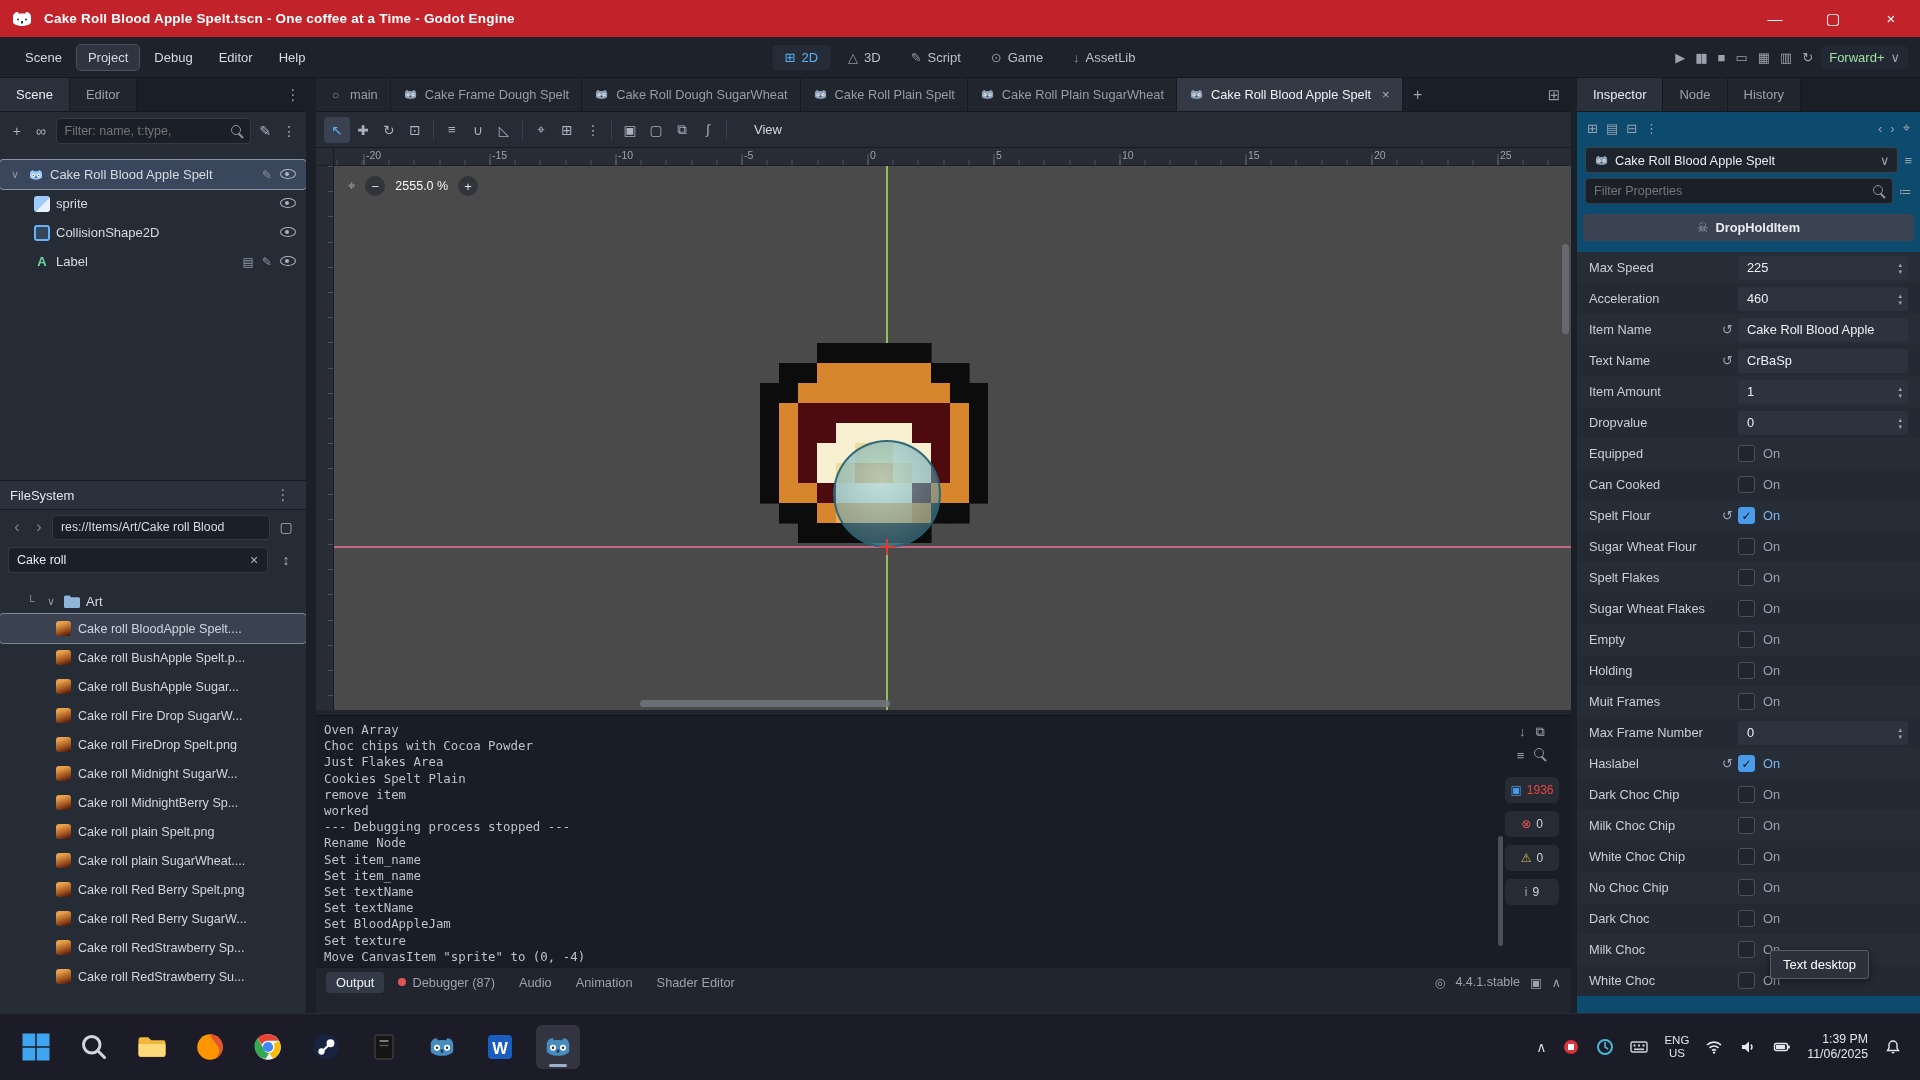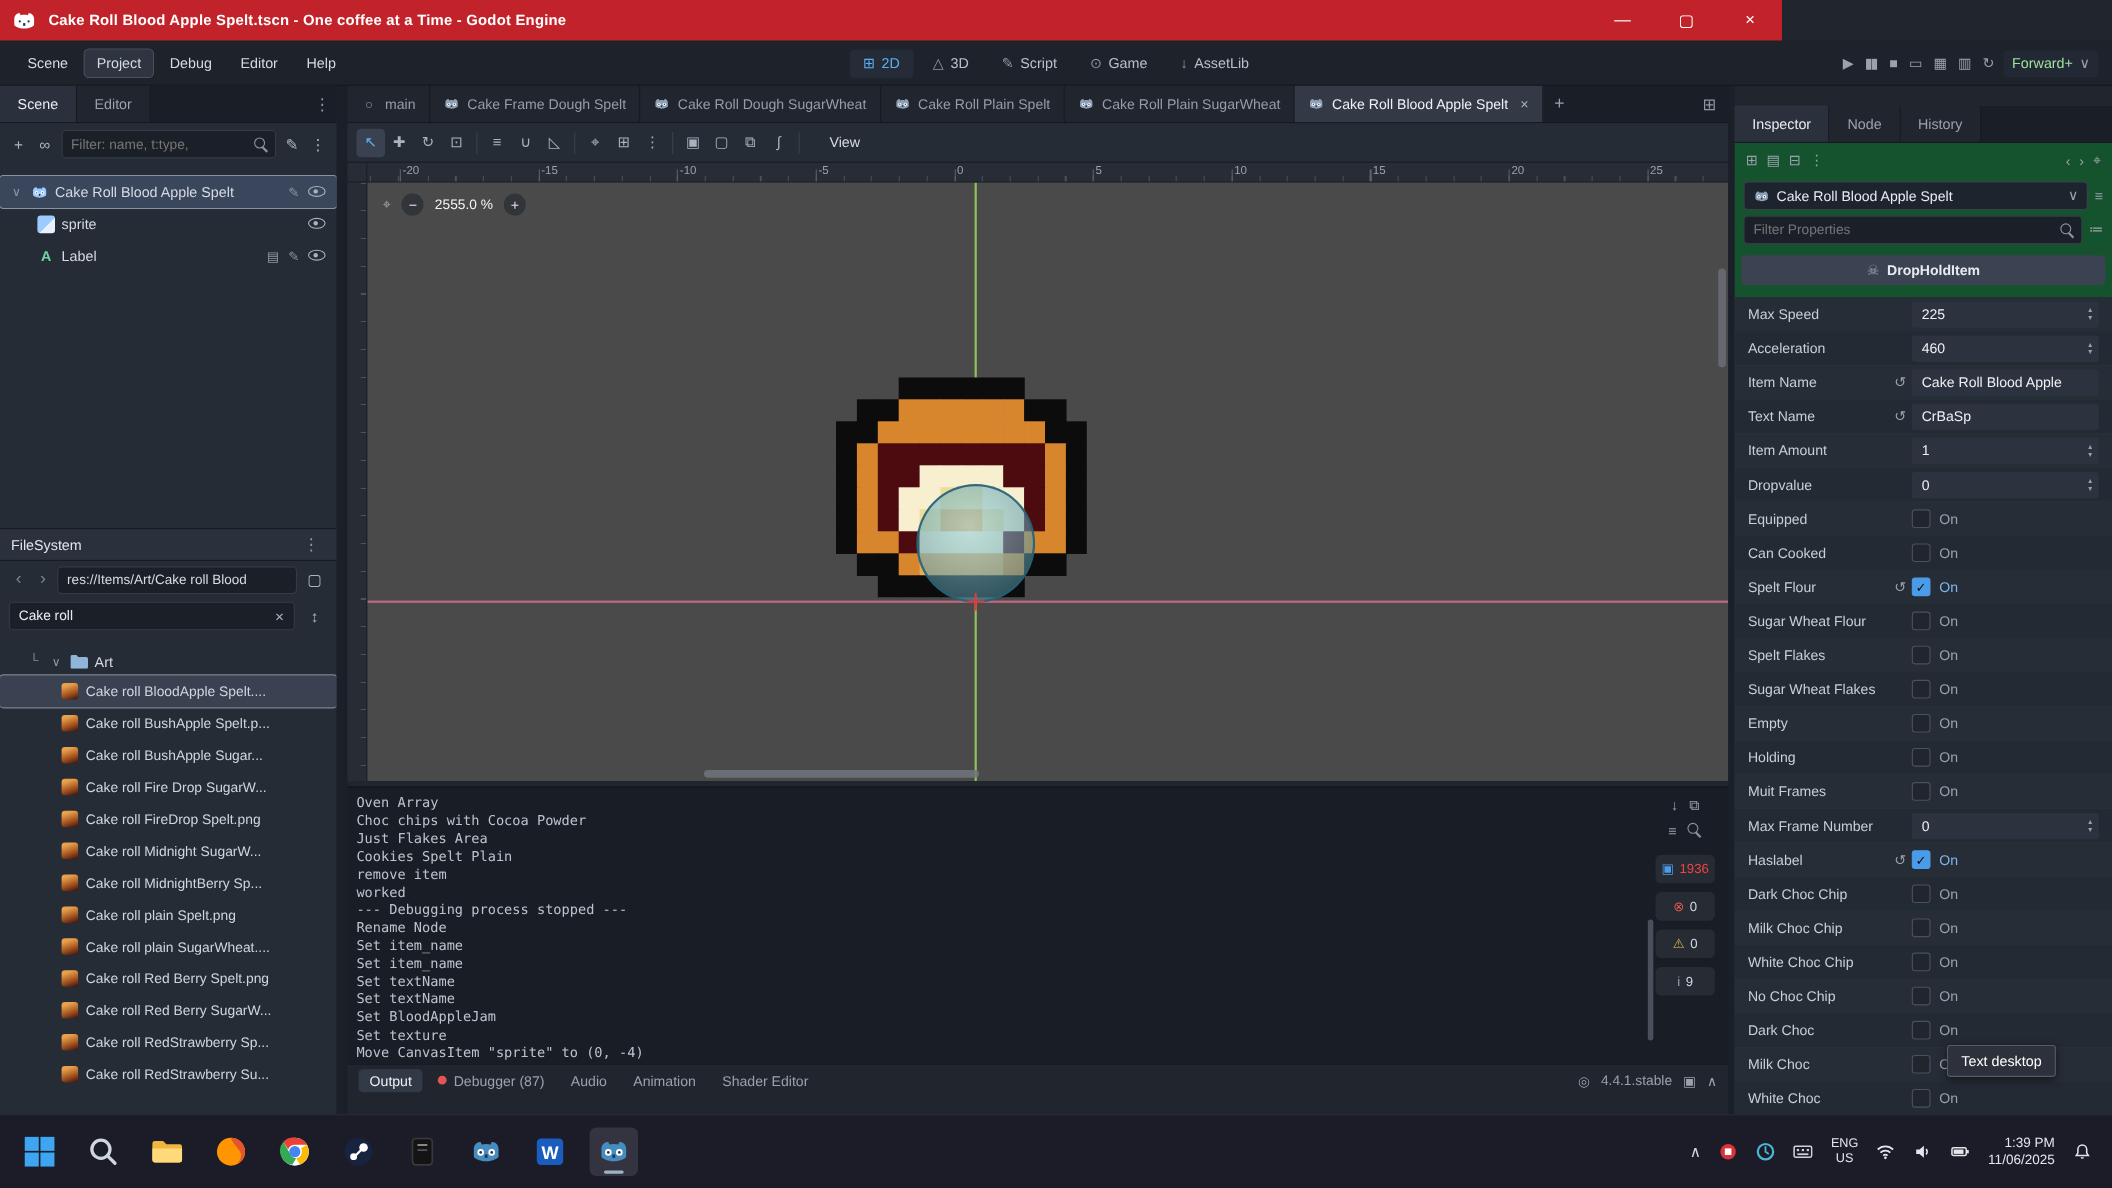--- a/index.html
+++ b/index.html
@@ -5,21 +5,21 @@
   *{margin:0;padding:0;box-sizing:border-box;}
   html,body{background:#000;}
   body{font-family:"Liberation Sans","DejaVu Sans",sans-serif;}
   #root{position:relative;width:1920px;height:1080px;overflow:hidden;background:#21262e;color:#cfd6df;font-size:13px;}
   .abs{position:absolute;}
   .row{display:flex;align-items:center;}
   .flex1{flex:1;}
   .ic{color:#9aa2ad;display:inline-flex;align-items:center;justify-content:center;}
 
   
-  #titlebar{left:0;top:0;width:1620px;height:37px;background:var(--titlebar,#c2232a);display:flex;align-items:center;color:#fff;}
+  #titlebar{left:0;top:0;width:1920px;height:37px;background:var(--titlebar,#c2232a);display:flex;align-items:center;color:#fff;}
   #titlebar .gicon{width:24px;height:24px;margin:0 10px 0 10px;}
   #win-title{font-size:13.5px;font-weight:bold;letter-spacing:.2px;}
   .winbtn{width:58px;height:37px;display:flex;align-items:center;justify-content:center;font-size:15px;color:#fff;}
 
   
   #menubar{left:0;top:37px;width:1920px;height:41px;background:#1d222b;display:flex;align-items:center;border-bottom:1px solid #14181f;}
   #menu-items{display:flex;align-items:center;padding-left:14px;gap:4px;}
   .menu-item{padding:5px 11px;border-radius:4px;color:#d6dbe2;}
   .menu-item.boxed{background:#2e3440;outline:1px solid #4a515e;}
   #workspaces{position:absolute;left:50%;top:0;height:41px;transform:translateX(-50%);display:flex;align-items:center;gap:6px;}
@@ -123,21 +123,21 @@
   #outscroll{position:absolute;right:68px;top:120px;width:5px;height:110px;background:#4a505b;border-radius:3px;}
 
   
   #bottombar{left:316px;top:967px;width:1255px;height:29px;background:#21262e;border-top:1px solid #161a21;display:flex;align-items:center;padding:0 10px;gap:4px;position:absolute;}
   .btab{display:flex;align-items:center;gap:6px;padding:3px 10px;border-radius:4px;color:#9aa2ad;font-size:12.8px;}
   .btab.active{background:#323947;color:#eef1f5;}
   .errdot{width:8px;height:8px;border-radius:50%;background:#e25555;}
   #bb-right{margin-left:auto;display:flex;align-items:center;gap:10px;color:#9aa2ad;font-size:12.5px;}
 
   
-  #right-dock{left:1577px;top:96px;width:343px;height:935px;background:#14532d;position:absolute;}
+  #right-dock{left:1577px;top:78px;width:343px;height:935px;background:#0c4a6e;position:absolute;}
   #insp-toolbar{height:32px;display:flex;align-items:center;gap:8px;padding:0 10px;}
   #node-row{height:32px;display:flex;align-items:center;gap:6px;padding:0 8px;}
   #node-pill{flex:1;height:26px;background:#1e242d;border:1px solid #3a414d;border-radius:4px;display:flex;align-items:center;gap:6px;padding:0 8px;color:#e8ecf1;font-size:12.8px;}
   #filter-row{height:30px;display:flex;align-items:center;gap:6px;padding:0 8px;}
   #section-hdr{margin:8px 6px 0 6px;height:27px;background:#3b4251;border-radius:4px;display:flex;align-items:center;justify-content:center;gap:7px;color:#e8ecf1;font-weight:bold;font-size:12.8px;}
   #prop-list{position:absolute;left:0;right:0;top:174px;bottom:0;overflow:hidden;}
   .prow{height:31px;display:flex;align-items:center;padding:0 12px;background:#272d37;}
   .prow.alt{background:#242a33;}
   .plabel{flex:1;color:#c8cfd8;font-size:12.8px;white-space:nowrap;overflow:hidden;}
   .revert{color:#9aa2ad;font-size:13px;margin-right:5px;}
@@ -267,20 +267,27 @@
           </span>
           <span class="snode-label">Cake Roll Blood Apple Spelt</span>
           <span class="row-actions">
             <span class="trail-ic">✎</span>
             <span><span class="eye"></span></span>
           </span>
         </div>
         <div class="snode" style="padding-left: 34px;">
           <span class="nt-ic ic-sprite"></span>
           <span class="snode-label">sprite</span>
+          <span class="row-actions">
+            <span><span class="eye"></span></span>
+          </span>
+        </div>
+        <div class="snode" style="padding-left: 34px;">
+          <span class="nt-ic ic-collision"></span>
+          <span class="snode-label">CollisionShape2D</span>
           <span class="row-actions">
             <span><span class="eye"></span></span>
           </span>
         </div>
         <div class="snode" style="padding-left: 34px;">
           <span class="nt-ic ic-label">A</span>
           <span class="snode-label">Label</span>
           <span class="row-actions">
             <span class="trail-ic">▤</span>
             <span class="trail-ic">✎</span>

